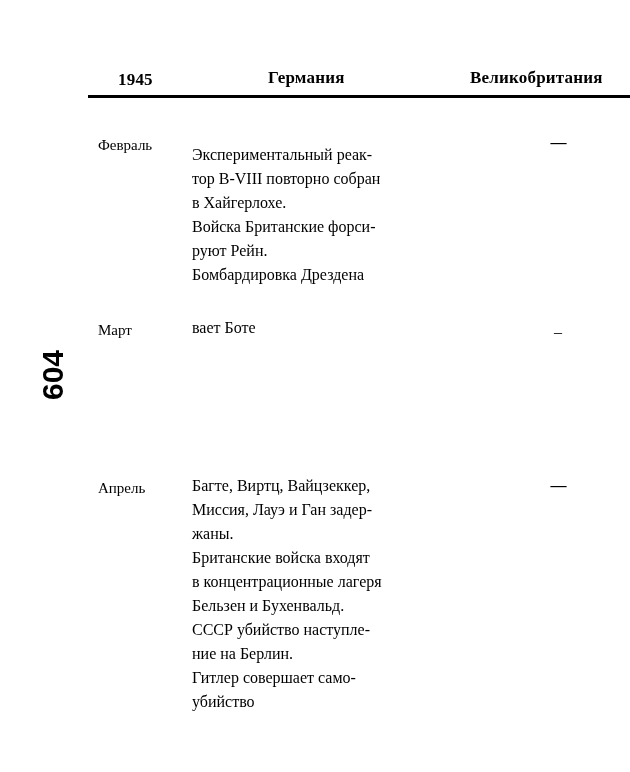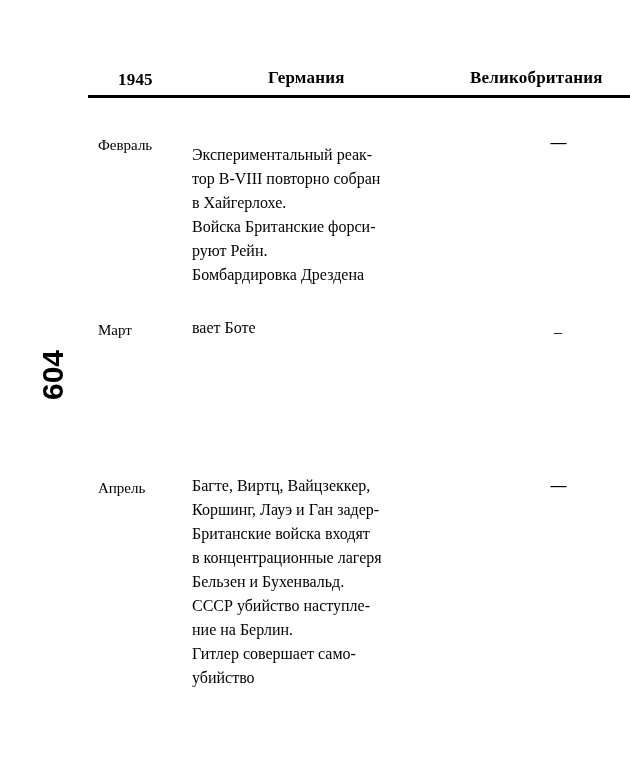--- a/index.html
+++ b/index.html
@@ -188,21 +188,22 @@
           </div>
         <div class="cell-uk">
           <span class="dash dash-en">–</span>
         </div>
       </div>
 
       <div class="row row-apr">
         <div class="cell-month">Апрель</div>
         <div class="cell-body">
             <span class="ln">Багте, Виртц, Вайцзеккер,</span>
-            <span class="ln">Коршинг, Лауэ и Ган задер-</span>
+            <span class="ln">Миссия, Лауэ и Ган задер-</span>
+            <span class="ln">жаны.</span>
             <span class="ln">Британские войска входят</span>
             <span class="ln">в концентрационные лагеря</span>
             <span class="ln">Бельзен и Бухенвальд.</span>
             <span class="ln">СССР убийство наступле-</span>
             <span class="ln">ние на Берлин.</span>
             <span class="ln">Гитлер совершает само-</span>
             <span class="ln">убийство</span>
           </div>
         <div class="cell-uk">
           <span class="dash dash-em">—</span>

